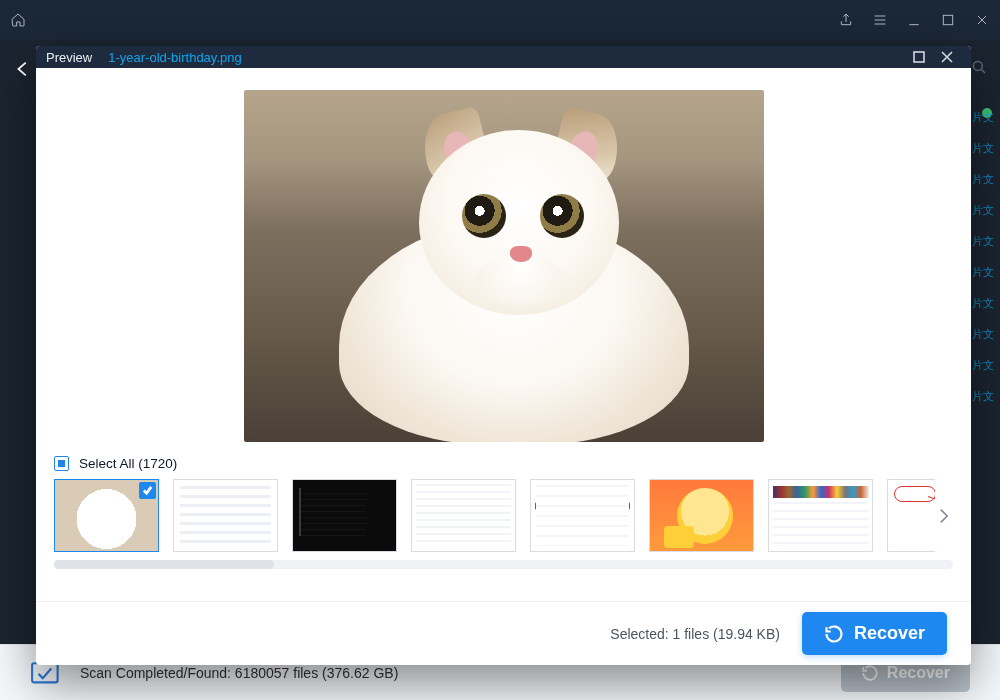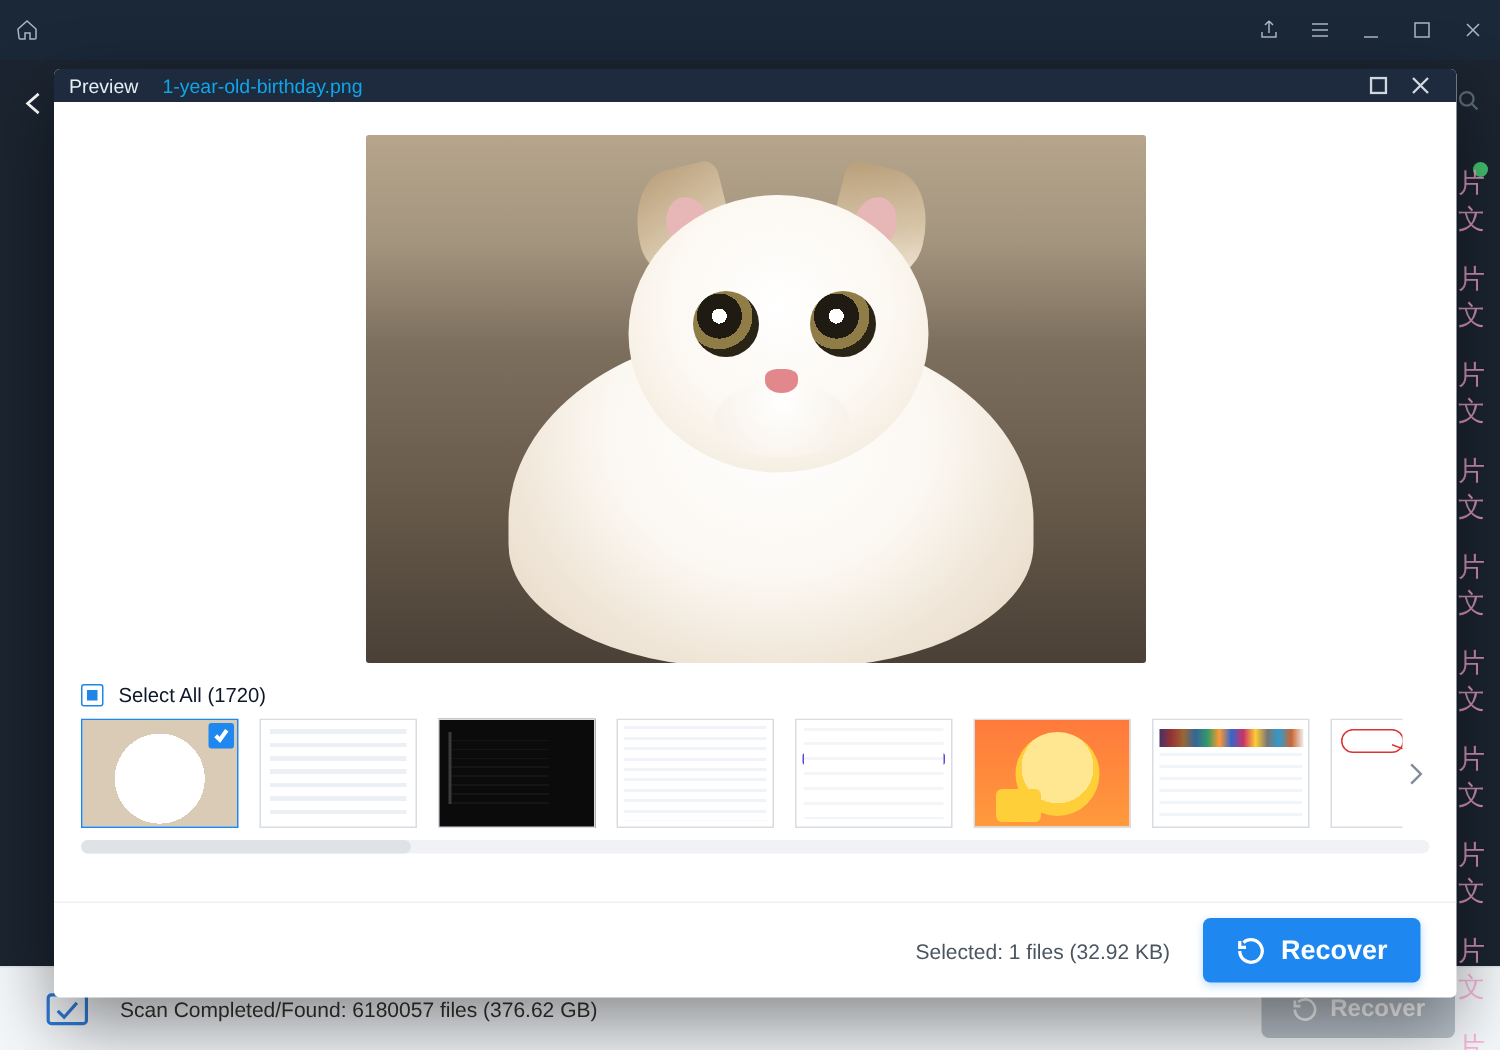--- a/index.html
+++ b/index.html
@@ -7,21 +7,21 @@
 
   
   .outer-titlebar { height: 40px; background: #1b2838; display: flex; align-items: center; justify-content: space-between; padding: 0 10px; color: #cfd8e3; }
   .outer-titlebar .left { display:flex; align-items:center; gap:10px; }
   .outer-titlebar .right { display:flex; align-items:center; gap:18px; }
   .tb-icon { width:16px; height:16px; display:inline-flex; align-items:center; justify-content:center; color:#aeb7c2; }
   .tb-icon svg { width:100%; height:100%; stroke:#aeb7c2; fill:none; stroke-width:1.5; }
 
   
   .bg-side-strip { position:absolute; right:0; top:80px; bottom:40px; width:28px; display:flex; flex-direction:column; gap:16px; padding-top:30px; z-index:1;}
-  .bg-chip { color:#f9a8d4; font-size:18px; opacity:.8;}
+  .bg-chip { color:#0ea5e9; font-size:11px; opacity:.8;}
   .green-dot { position:absolute; right:8px; top:108px; width:10px; height:10px; background:#43c16e; border-radius:50%; z-index:1;}
 
   
   .outer-back { position:absolute; left:12px; top:58px; color:#fff; z-index:1;}
   .outer-back svg{ width:22px; height:22px; stroke:#fff; fill:none; stroke-width:2;}
 
   
   .outer-search { position:absolute; right:12px; top:58px; color:#5b6b7a; z-index:1;}
   .outer-search svg{width:18px;height:18px;stroke:#5b6b7a;fill:none;stroke-width:2;}
 
@@ -241,21 +241,21 @@
             <path d="M2 2l8 8-8 8"></path>
           </svg>
         </div>
     </div>
     <div class="hscroll">
         <div class="handle"></div>
       </div>
   </div>
 
   <div class="modal-footer">
-    <span class="sel-text">Selected: 1 files (32.92 KB)</span>
+    <span class="sel-text">Selected: 1 files (19.94 KB)</span>
     <button class="recover-btn">
       <svg viewBox="0 0 24 24">
           <path d="M3 12a9 9 0 1 0 3-6.7M3 4v5h5"></path>
         </svg>
       <span>Recover</span>
     </button>
   </div>
 </div>
 
 </body></html>

